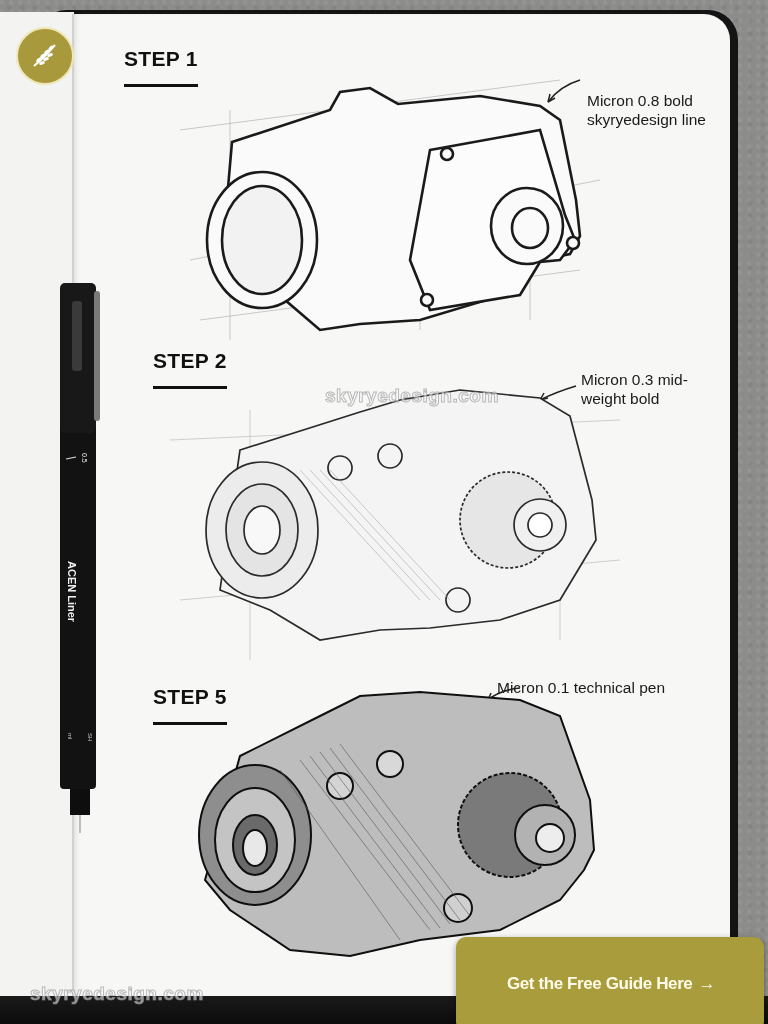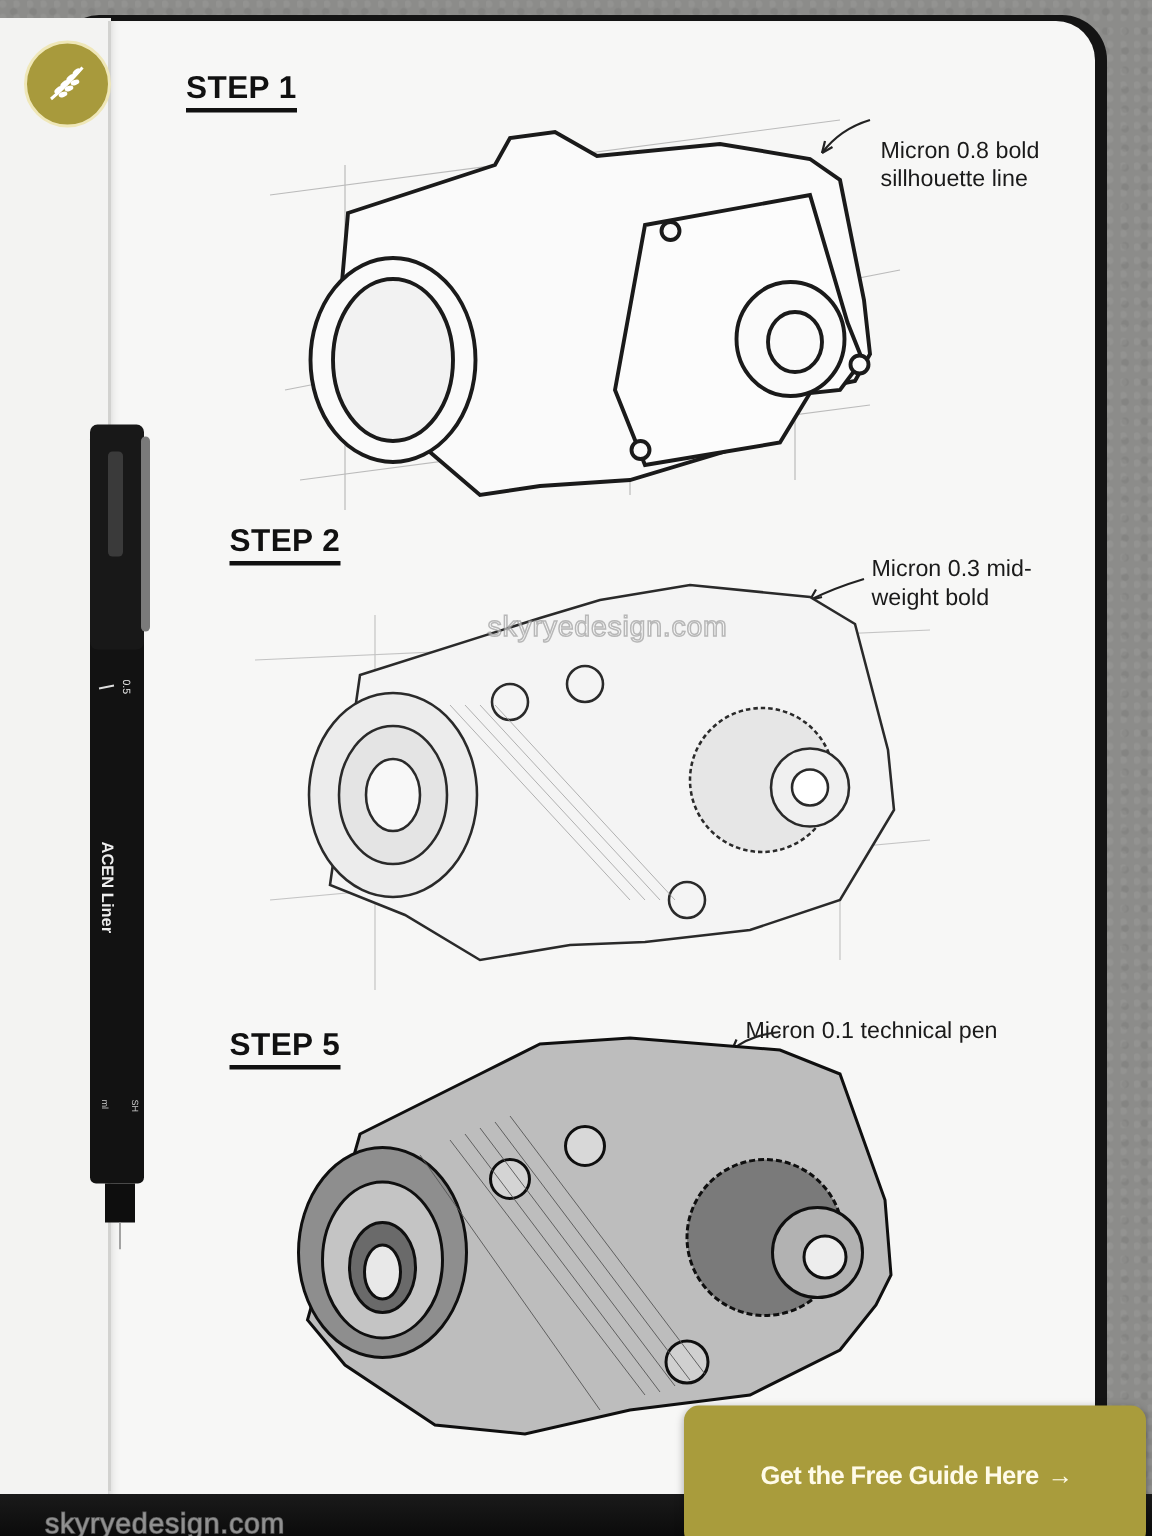--- a/index.html
+++ b/index.html
@@ -18,26 +18,26 @@
   .page-right{position:absolute;left:72px;top:14px;width:658px;height:1010px;
     background:#f7f7f6;border-radius:0 26px 0 0;
     box-shadow: inset 6px 0 8px -6px rgba(0,0,0,0.25);}
   .spine-line{position:absolute;left:72px;top:14px;width:2px;height:980px;background:#d2d2d0;}
   .bottom-shadow{position:absolute;left:0;top:996px;width:768px;height:28px;
     background:linear-gradient(#1a1a1a,#0b0b0b);}
   .logo{position:absolute;left:16px;top:27px;width:58px;height:58px;border-radius:50%;
     background:#a89a3c;border:2px solid #efe7b8;box-sizing:border-box;
     display:flex;align-items:center;justify-content:center;}
   .step-title{position:absolute;font-weight:700;font-size:21px;color:#111;
-    border-bottom:3px solid #111;line-height:22px;padding-bottom:2px;letter-spacing:0.3px;}
+    border-bottom:3px solid #111;line-height:22px;padding-bottom:14px;letter-spacing:0.3px;}
   .annotation{position:absolute;font-size:15.5px;color:#1a1a1a;line-height:19px;}
   .drawing{position:absolute;}
   .pen{position:absolute;left:58px;top:281px;width:42px;height:552px;}
-  .watermark{position:absolute;font-size:19px;font-weight:400;color:rgba(255,255,255,0.55);
-    -webkit-text-stroke:1px rgba(140,140,140,0.6);letter-spacing:0.5px;margin-top:23px;}
+  .watermark{position:absolute;font-size:19px;font-weight:700;color:rgba(255,255,255,0.55);
+    -webkit-text-stroke:1px rgba(140,140,140,0.6);letter-spacing:0.5px;}
   .cta{position:absolute;left:456px;top:937px;width:308px;height:94px;border-radius:10px;
     background:#a99c3c;display:flex;align-items:center;justify-content:center;
     color:#fffbe8;font-weight:700;font-size:17px;letter-spacing:-0.4px;
     box-shadow:0 2px 6px rgba(0,0,0,0.35);cursor:pointer;}
   .cta span{margin-left:2px;}
 </style>
 </head>
 <body>
 
 <div class="bg-texture"></div>
@@ -55,21 +55,21 @@
     <ellipse cx="21" cy="7" rx="3" ry="1.7" fill="#fff" transform="rotate(-40 21 7)"></ellipse>
     <ellipse cx="12" cy="22" rx="3" ry="1.7" fill="#fff" transform="rotate(-20 12 22)"></ellipse>
     <ellipse cx="16" cy="18" rx="3" ry="1.7" fill="#fff" transform="rotate(-20 16 18)"></ellipse>
     <ellipse cx="20" cy="14" rx="3" ry="1.7" fill="#fff" transform="rotate(-20 20 14)"></ellipse>
   </svg>
 </div>
 
 <div class="step-title" style="left:124px;top:48px;">STEP 1</div>
 <div class="annotation" style="left:587px;top:66px;margin-top:25px;">
   <div>Micron 0.8 bold</div>
-  <div>sillhouette line</div>
+  <div>skyryedesign line</div>
 </div>
 <svg class="drawing" style="left:0;top:0;" width="768" height="1024">
 
   <path d="M580 80 Q560 86 548 102" stroke="#222" stroke-width="1.5" fill="none"></path>
   <path d="M548 102 l2 -8 M548 102 l7 -4" stroke="#222" stroke-width="1.5" fill="none"></path>
 
   <g stroke="#bbb" stroke-width="0.8">
     <line x1="180" y1="130" x2="560" y2="80"></line>
       <line x1="190" y1="260" x2="600" y2="180"></line>
     <line x1="200" y1="320" x2="580" y2="270"></line>

